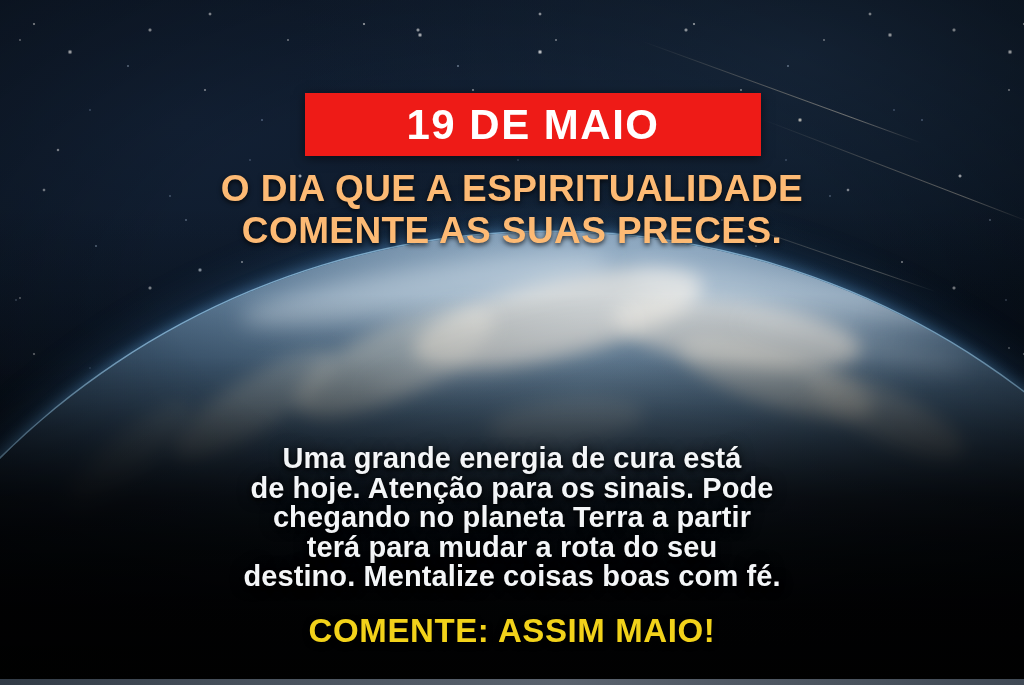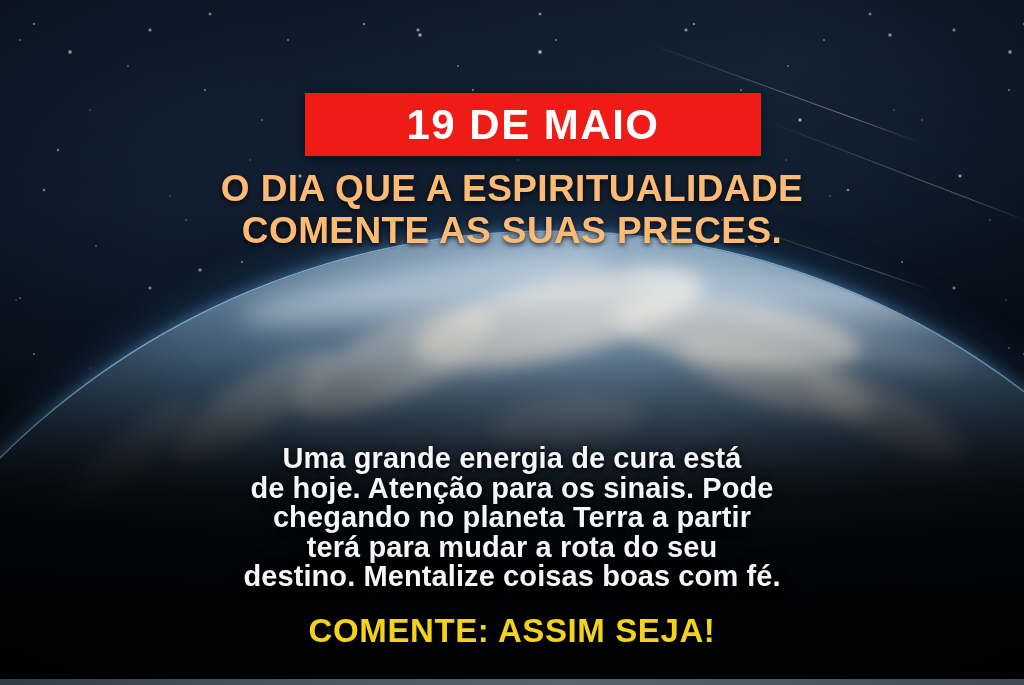--- a/index.html
+++ b/index.html
@@ -306,18 +306,18 @@
     </div>
 
     <div class="body-copy">
       <span class="bc-line">Uma grande energia de cura está</span>
       <span class="bc-line">de hoje. Atenção para os sinais. Pode</span>
       <span class="bc-line">chegando no planeta Terra a partir</span>
       <span class="bc-line">terá para mudar a rota do seu</span>
       <span class="bc-line">destino. Mentalize coisas boas com fé.</span>
     </div>
 
-    <div class="cta">COMENTE: ASSIM SEJA!</div>
+    <div class="cta">COMENTE: ASSIM MAIO!</div>
 
   </div>
 
   <div class="bottom-strip"></div>
 </div>
 
 </body></html>

